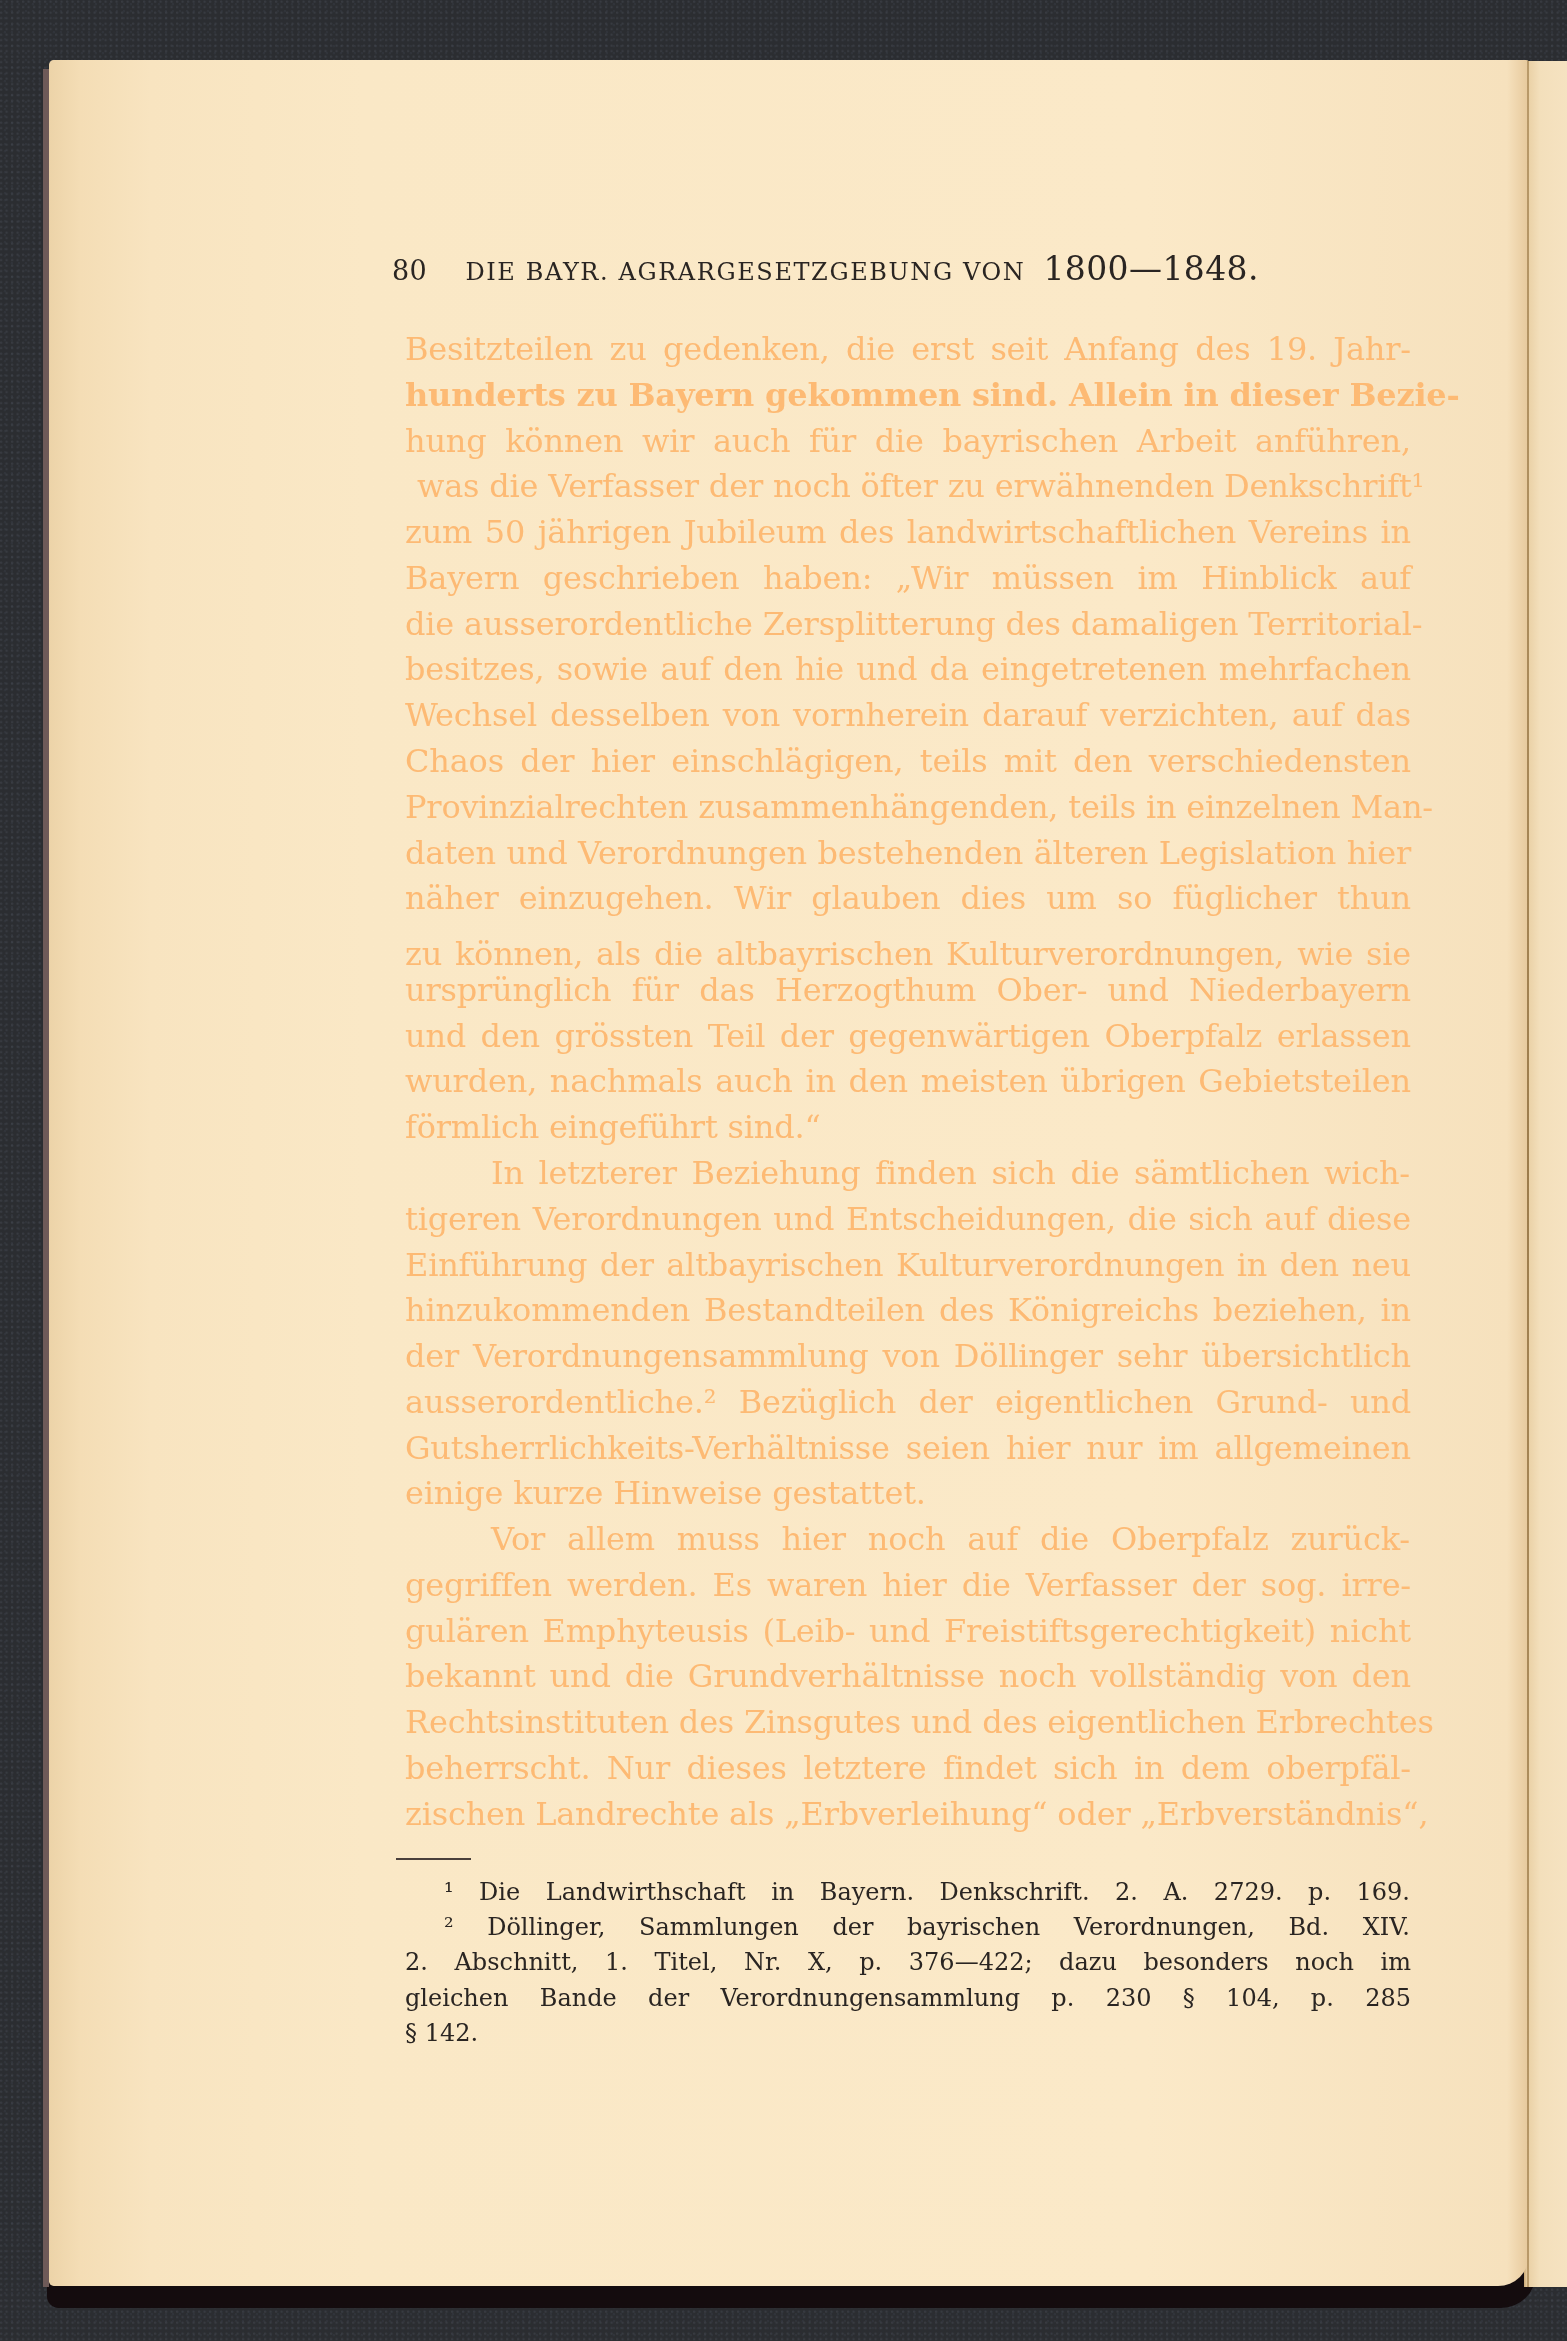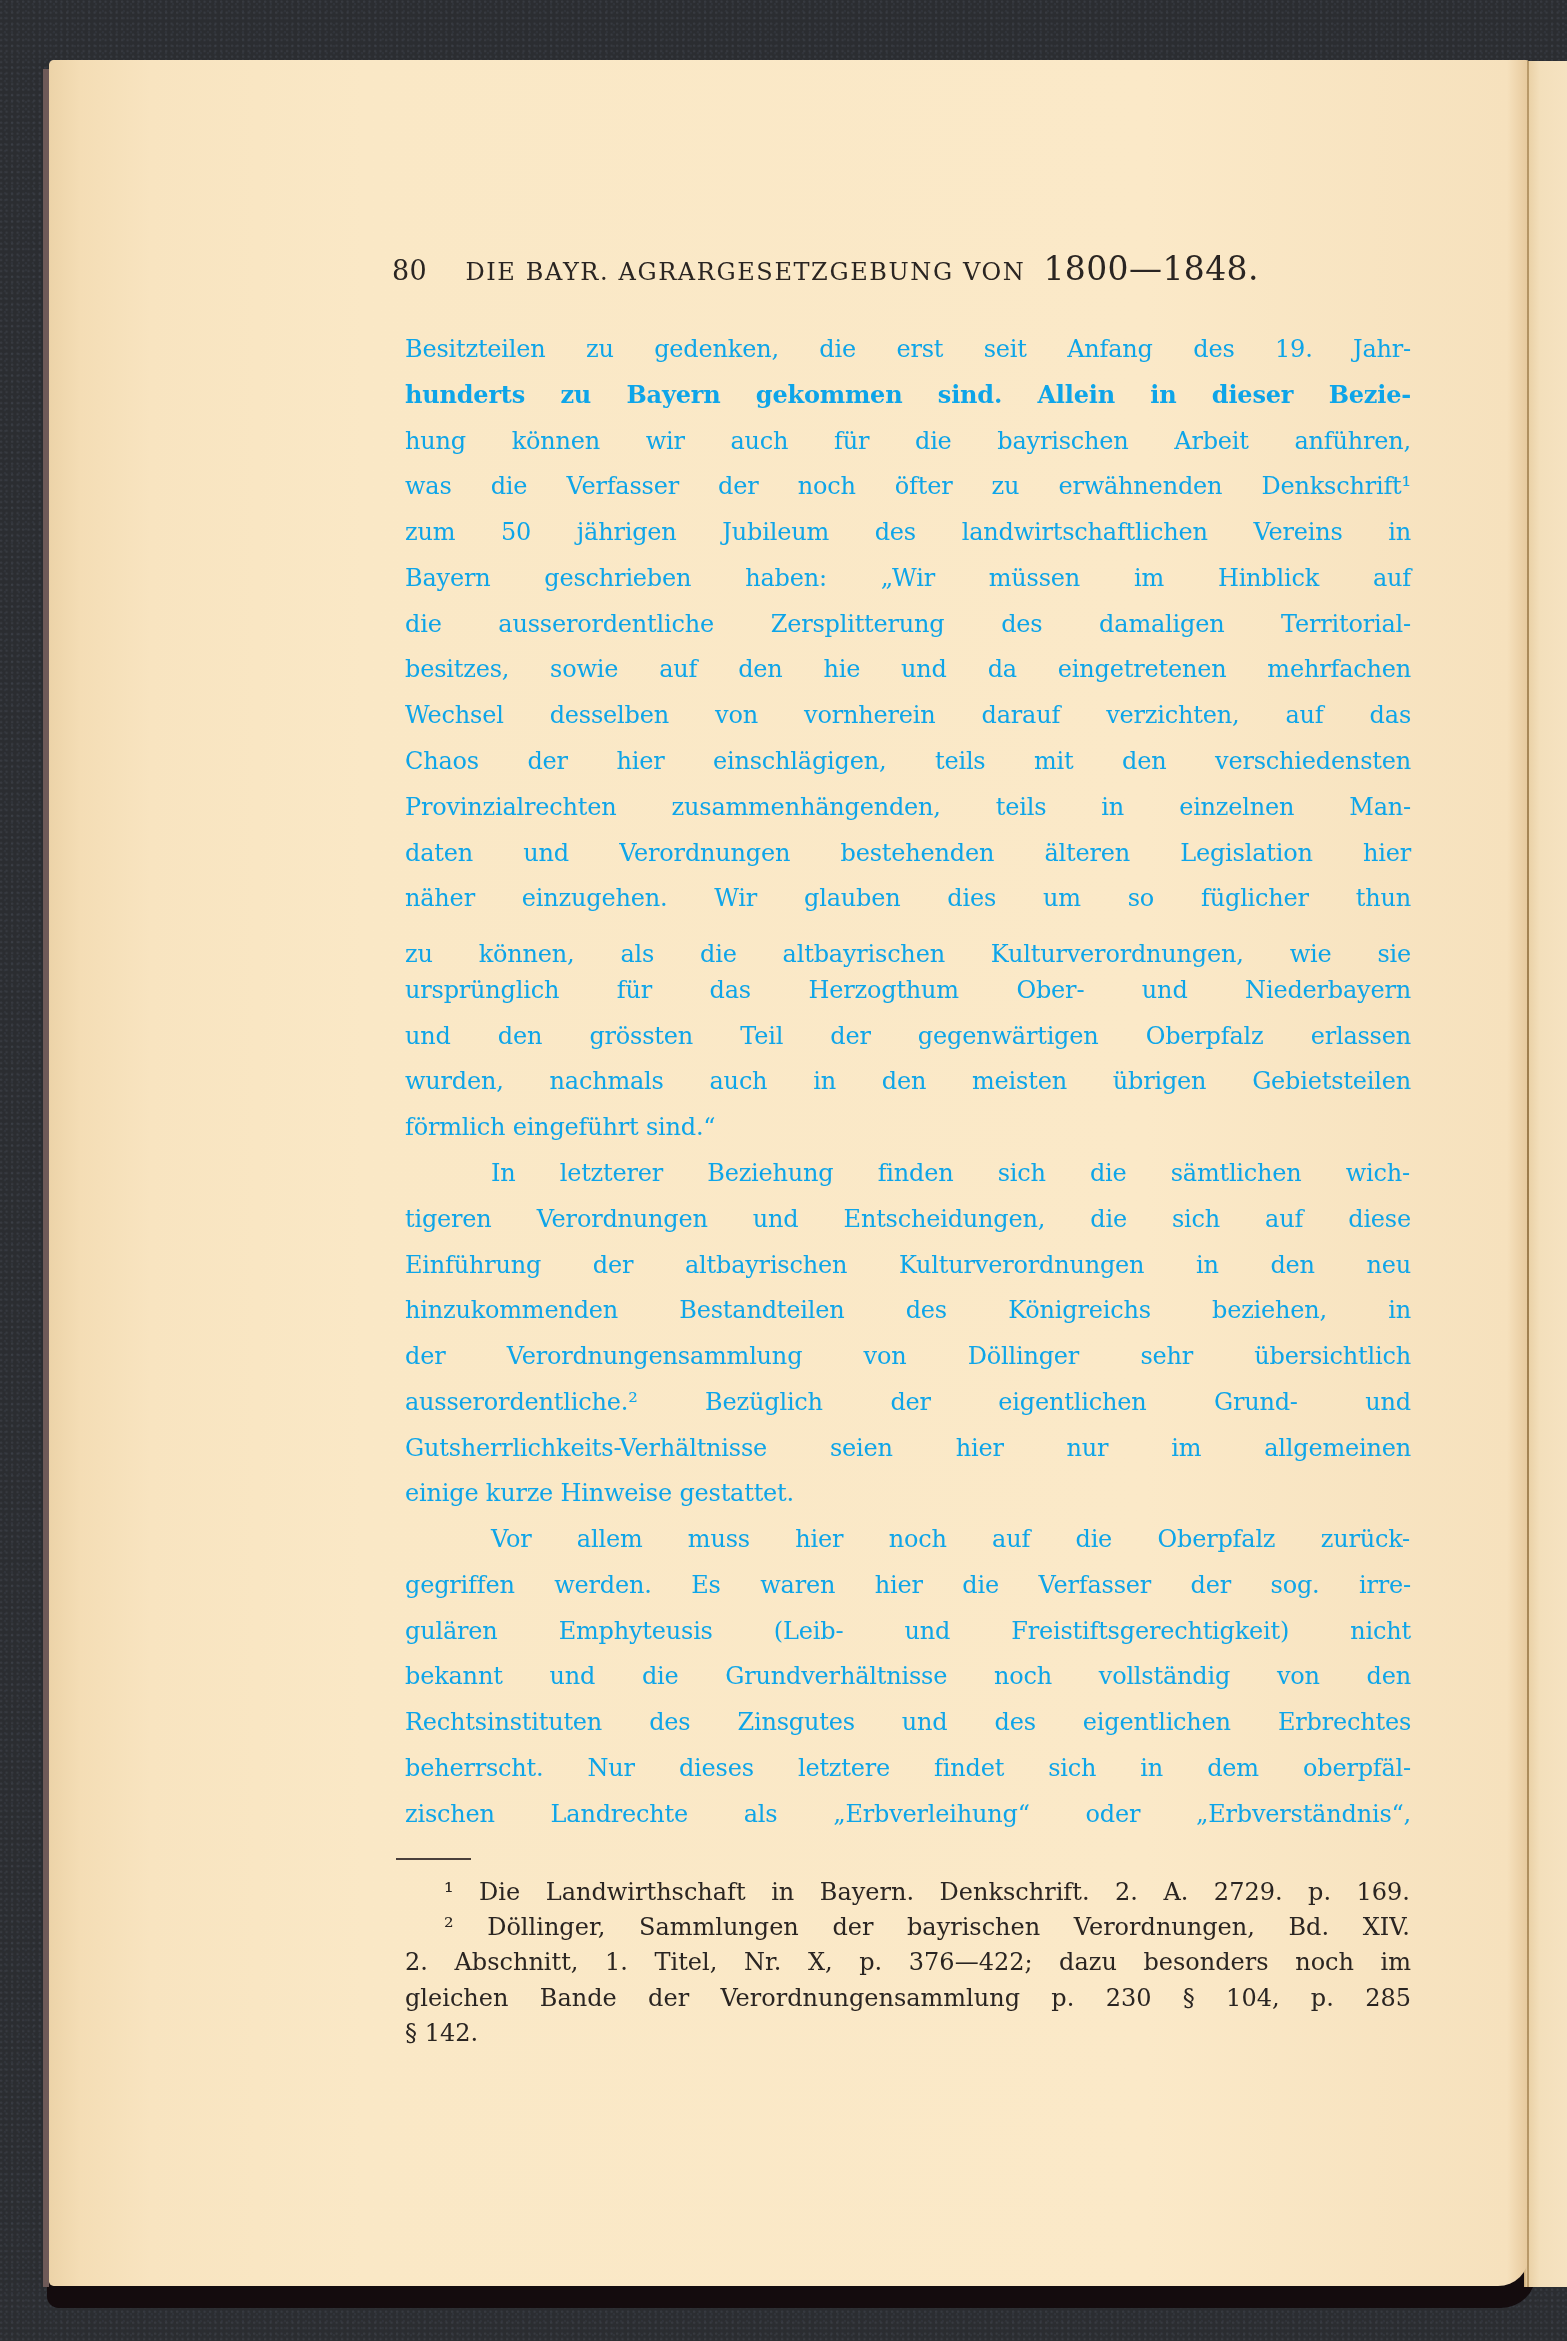--- a/index.html
+++ b/index.html
@@ -34,22 +34,22 @@
     background: linear-gradient(180deg, #b99a6a, #9c7c4c 50%, #b99a6a);
   }
   .text { position: absolute; color: #2a2522; white-space: nowrap; }
   .header {
     left: 392px; top: 249px; width: 1035px; font-size: 31px; letter-spacing: 0.4px;
   }
   .header .pageno { font-size: 27px; margin-right: 28px; }
   .header .running { font-size: 24px; letter-spacing: 1.6px; }
   .header .years { font-size: 33px; margin-left: 7.8px; }
   .body-line {
-    position: absolute; left: 405px; width: 1006px; font-size: 24px; line-height: 46px;
-    text-align: justify; text-align-last: justify; color: #0ea5e9; white-space: nowrap;
+    position: absolute; left: 405px; width: 1006px; font-size: 32px; line-height: 46px;
+    text-align: justify; text-align-last: justify; color: #fdba74; white-space: nowrap;
     letter-spacing: -0.2px;
   }
   .body-line.last { text-align-last: left; }
   .body-line.indent { padding-left: 86px; width: 919px; }
   .fn-rule {
     position: absolute; left: 396px; top: 1858px; width: 75px; height: 1.6px; background: #4a403b;
   }
   .fn-line {
     position: absolute; left: 405px; width: 1006px; font-size: 24px; line-height: 35px;
     text-align: justify; text-align-last: justify; color: #2a2522; white-space: nowrap;
@@ -69,21 +69,21 @@
 <div class="text header">
   <span class="pageno">80</span>
   <span class="running">DIE BAYR. AGRARGESETZGEBUNG VON</span>
   <span class="years">1800—1848.</span>
 </div>
 
 <div id="body-text">
     <div class="body-line" style="top: 326px;">Besitzteilen zu gedenken, die erst seit Anfang des 19. Jahr-</div>
     <div class="body-line" style="top: 372px; font-weight: bold;">hunderts zu Bayern gekommen sind.  Allein in dieser Bezie-</div>
     <div class="body-line" style="top: 418px;">hung können wir auch für die bayrischen Arbeit anführen,</div>
-    <div class="body-line" style="top: 463px;">was die Verfasser der noch öfter zu erwähnenden Denkschrift¹</div>
+    <div class="body-line" style="top: 463px; margin-left: 12px;">was die Verfasser der noch öfter zu erwähnenden Denkschrift¹</div>
     <div class="body-line" style="top: 509px;">zum 50 jährigen Jubileum des landwirtschaftlichen Vereins in</div>
     <div class="body-line" style="top: 555px;">Bayern geschrieben haben: „Wir müssen im Hinblick auf</div>
     <div class="body-line" style="top: 601px;">die ausserordentliche Zersplitterung des damaligen Territorial-</div>
     <div class="body-line" style="top: 646px;">besitzes, sowie auf den hie und da eingetretenen mehrfachen</div>
     <div class="body-line" style="top: 692px;">Wechsel desselben von vornherein darauf verzichten, auf das</div>
     <div class="body-line" style="top: 738px;">Chaos der hier einschlägigen, teils mit den verschiedensten</div>
     <div class="body-line" style="top: 784px;">Provinzialrechten zusammenhängenden, teils in einzelnen Man-</div>
     <div class="body-line" style="top: 830px;">daten und Verordnungen bestehenden älteren Legislation hier</div>
     <div class="body-line" style="top: 875px;">näher einzugehen.  Wir glauben dies um so füglicher thun</div>
     <div class="body-line" style="top: 931px;">zu können, als die altbayrischen Kulturverordnungen, wie sie</div>

